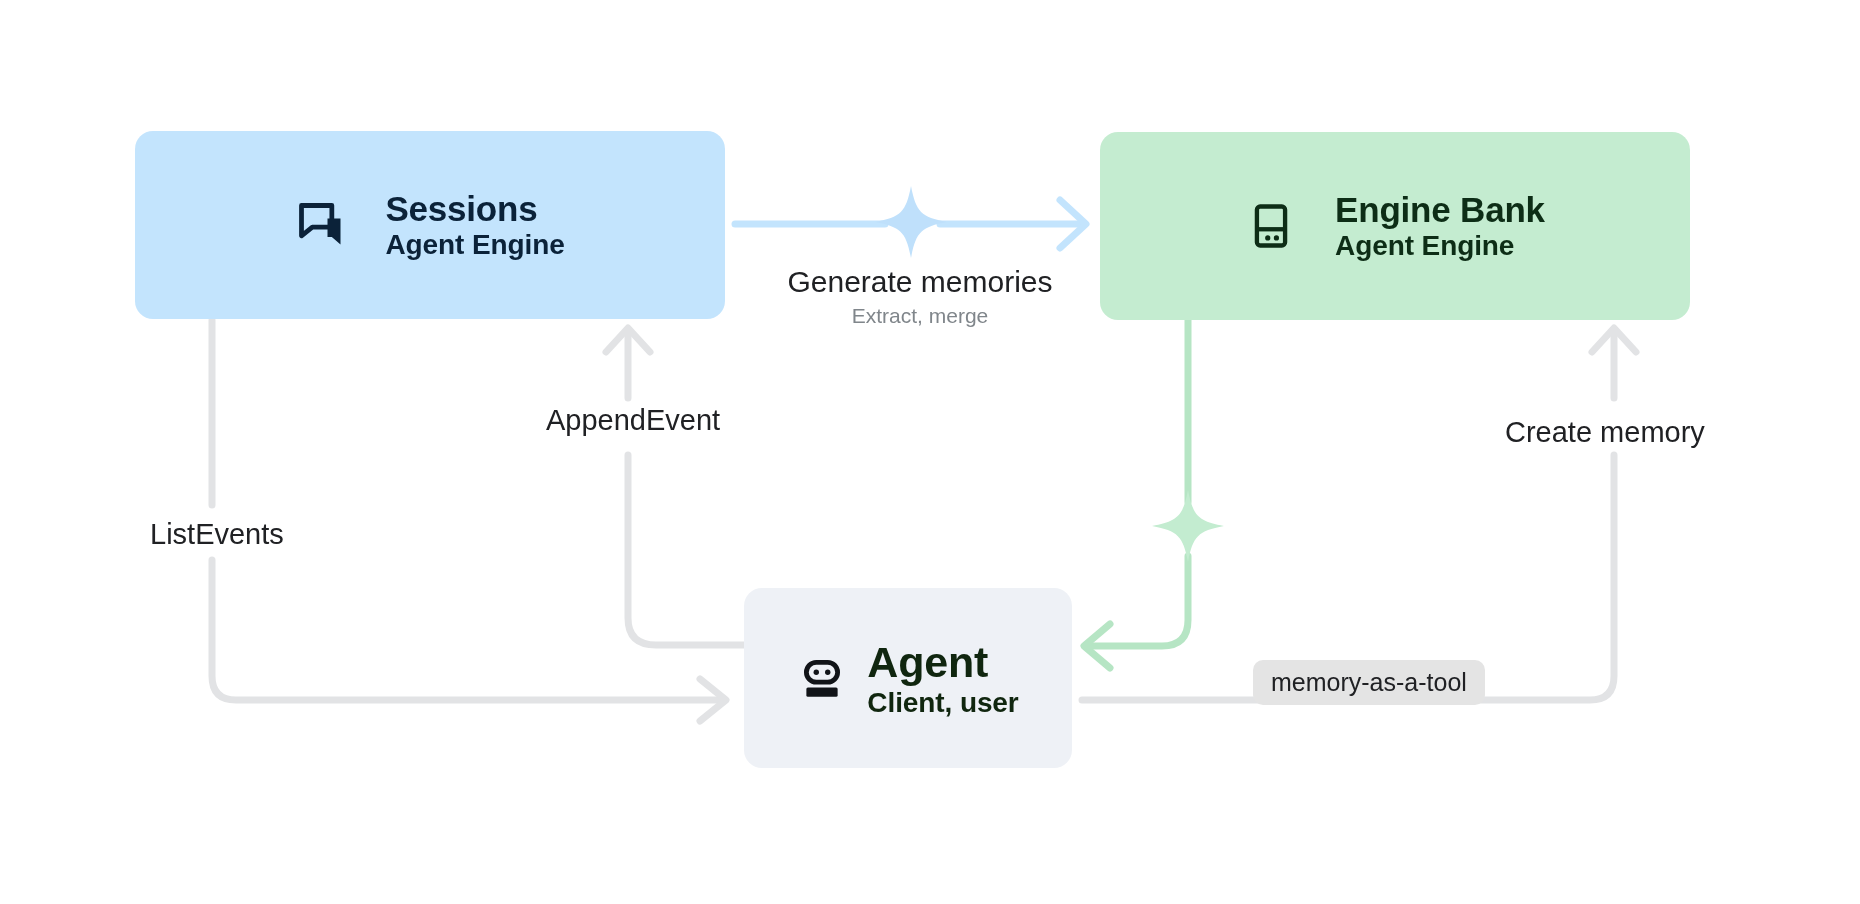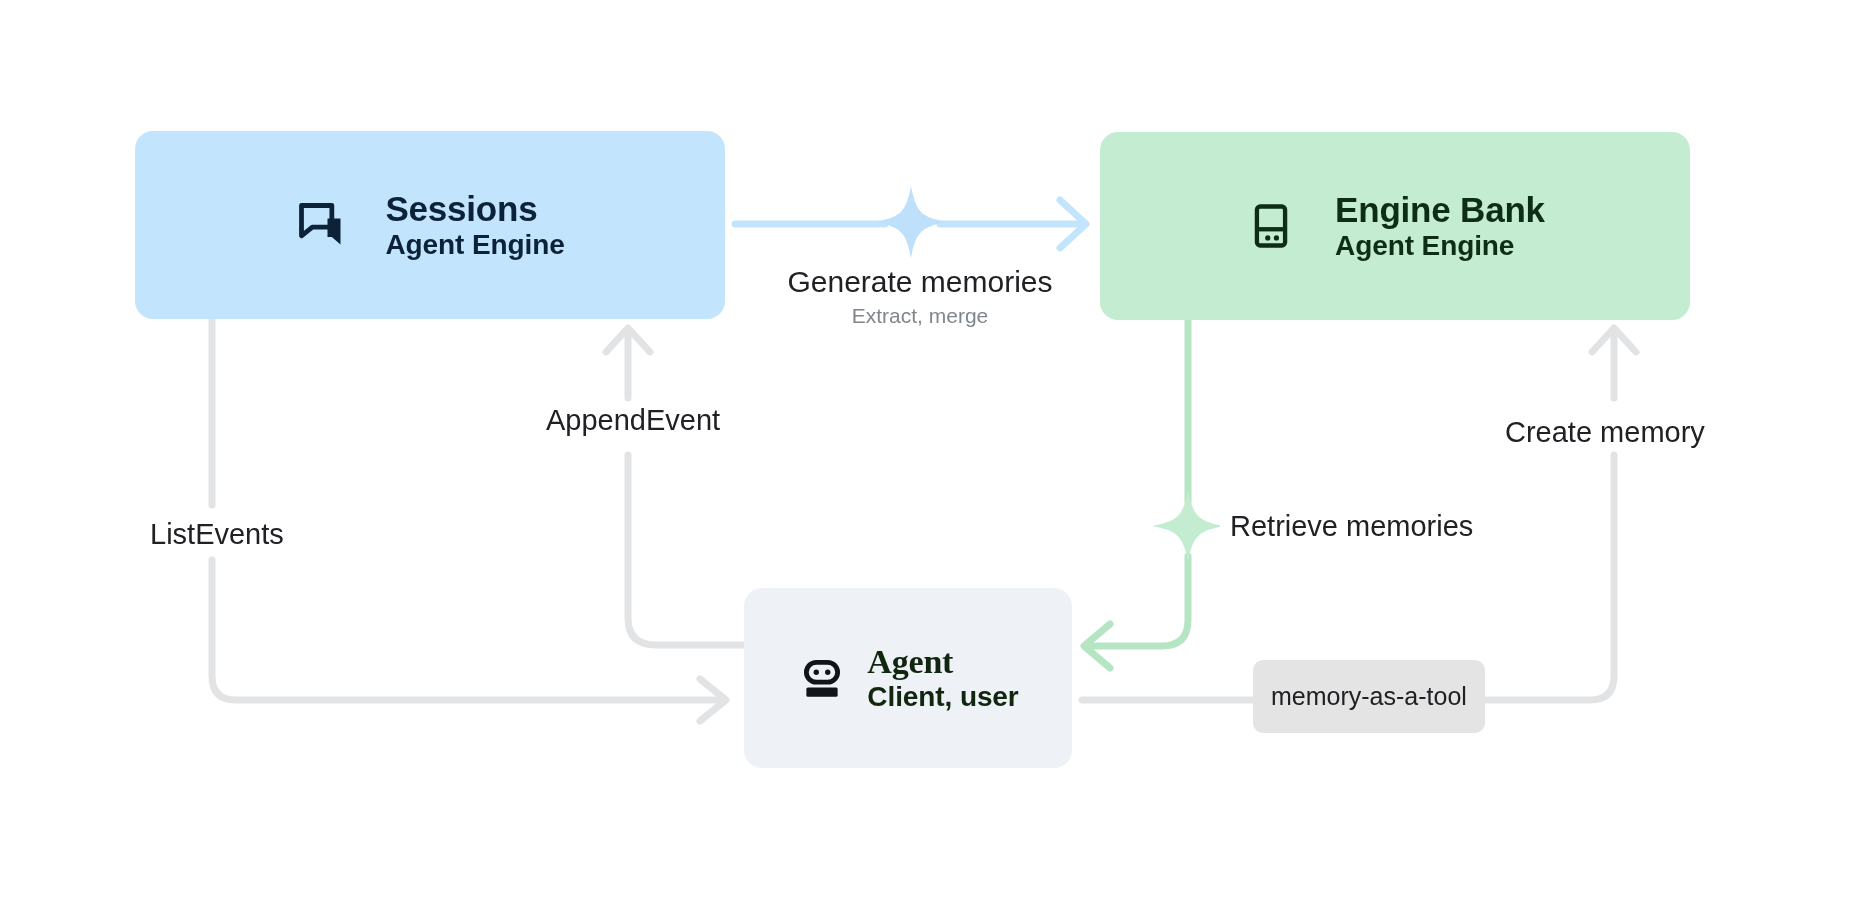--- a/index.html
+++ b/index.html
@@ -86,21 +86,21 @@
   #node-agent {
     left: 744px;
     top: 588px;
     width: 328px;
     height: 180px;
     background: #eef1f6;
   }
   #node-agent .node-title,
   #node-agent .node-sub { color: #10260f; }
   #node-agent .node-inner { gap: 20px; }
-  #node-agent .node-title { font-size: 34px; font-family: Liberation Serif, serif; }
+  #node-agent .node-title { font-size: 43px; }
   #node-agent .node-sub { font-size: 28px; }
 
   
   .edge-label {
     position: absolute;
     color: #202124;
     white-space: nowrap;
     text-align: center;
   }
   .edge-label .lbl-main {
@@ -145,21 +145,21 @@
     left: 1495px;
     top: 414px;
     background: #ffffff;
     padding: 2px 10px;
   }
 
   .badge {
     position: absolute;
     left: 1253px;
     top: 660px;
-    padding: 22px 18px;
+    padding: 8px 18px;
     background: #e4e4e4;
     border-radius: 10px;
     font-size: 25px;
     color: #202124;
     white-space: nowrap;
   }
 </style>
 </head>
 <body>
 
@@ -262,23 +262,20 @@
   </div>
 
   <div class="edge-label" id="label-append">
     <span class="lbl-main">AppendEvent</span>
   </div>
 
   <div class="edge-label" id="label-listevents">
     <span class="lbl-main">ListEvents</span>
   </div>
 
-  <div class="edge-label" id="label-retrieve">
-    <span class="lbl-main">Retrieve memories</span>
-  </div>
 
   <div class="edge-label" id="label-create">
     <span class="lbl-main">Create memory</span>
   </div>
 
   <div class="badge">memory-as-a-tool</div>
 
 </div>
 
 </body></html>

